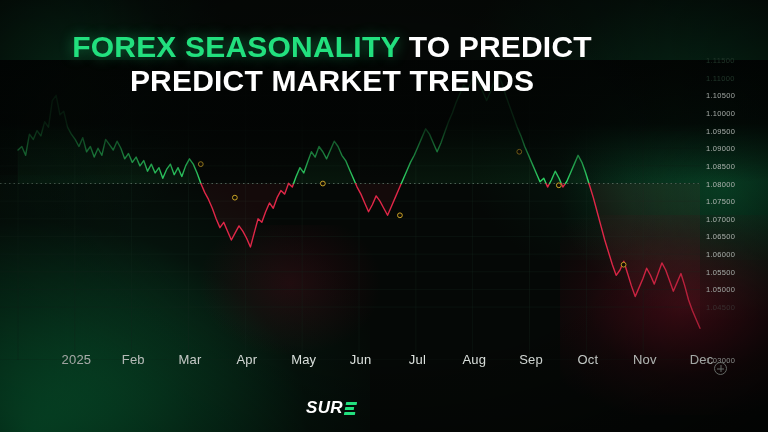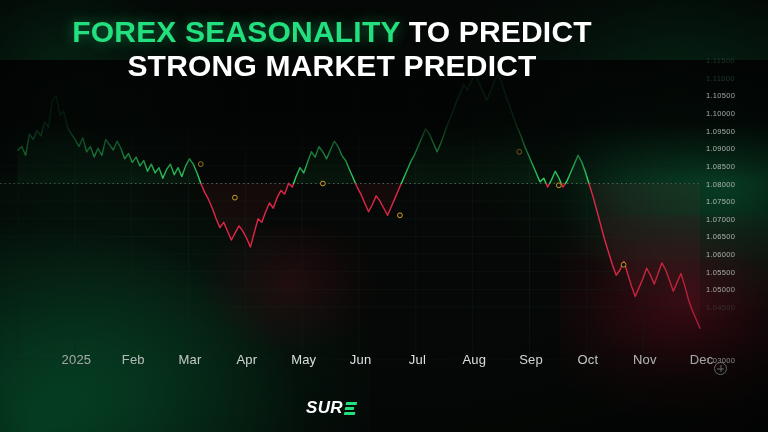--- a/index.html
+++ b/index.html
@@ -44,21 +44,21 @@
   .xlab{position:absolute;top:0;font-size:13px;color:#e8eeea;
     transform:translateX(-50%);white-space:nowrap;letter-spacing:.2px;}
 
   #axis-crosshair{position:absolute;left:714px;top:362px;width:13px;height:13px;
     border:1px solid #9aa39d;border-radius:50%;box-sizing:border-box;}
   #axis-crosshair::before,#axis-crosshair::after{content:"";position:absolute;background:#9aa39d;}
   #axis-crosshair::before{left:50%;top:2px;width:1px;height:7px;transform:translateX(-50%);}
   #axis-crosshair::after{top:50%;left:2px;height:1px;width:7px;transform:translateY(-50%);}
 
   
-  #title-block{position:absolute;left:0;top:15px;width:664px;text-align:center;
+  #title-block{position:absolute;left:0;top:30px;width:664px;text-align:center;
     z-index:6;pointer-events:none;}
   .title-line{font-size:30px;font-weight:bold;letter-spacing:.2px;line-height:34px;
     font-family:"Liberation Sans",sans-serif;}
   #title-accent{color:#22e07e;text-shadow:0 0 14px rgba(34,224,126,.45);}
   #title-rest{color:#ffffff;}
   #title-line2{color:#ffffff;}
 
   
   #logo{position:absolute;left:0;top:398px;width:664px;text-align:center;z-index:6;}
   #logo-inner{display:inline-flex;align-items:center;gap:0px;}
@@ -184,21 +184,21 @@
       <div class="xlab" style="left: 474.25px;">Aug</div>
       <div class="xlab" style="left: 531.083px;">Sep</div>
       <div class="xlab" style="left: 587.917px;">Oct</div>
       <div class="xlab" style="left: 644.75px;">Nov</div>
       <div class="xlab" style="left: 701.583px;">Dec</div>
     </div>
   <div id="axis-crosshair"></div>
 
   <div id="title-block">
     <div class="title-line"><span id="title-accent">FOREX SEASONALITY</span><span id="title-rest"> TO PREDICT</span></div>
-    <div class="title-line" id="title-line2">STRONG MARKET PREDICT</div>
+    <div class="title-line" id="title-line2">PREDICT MARKET TRENDS</div>
   </div>
 
   <div id="logo">
     <span id="logo-inner">
       <span class="logo-txt">SUR</span>
       <span id="logo-e">
           <span></span>
           <span></span>
           <span></span>
         </span>

